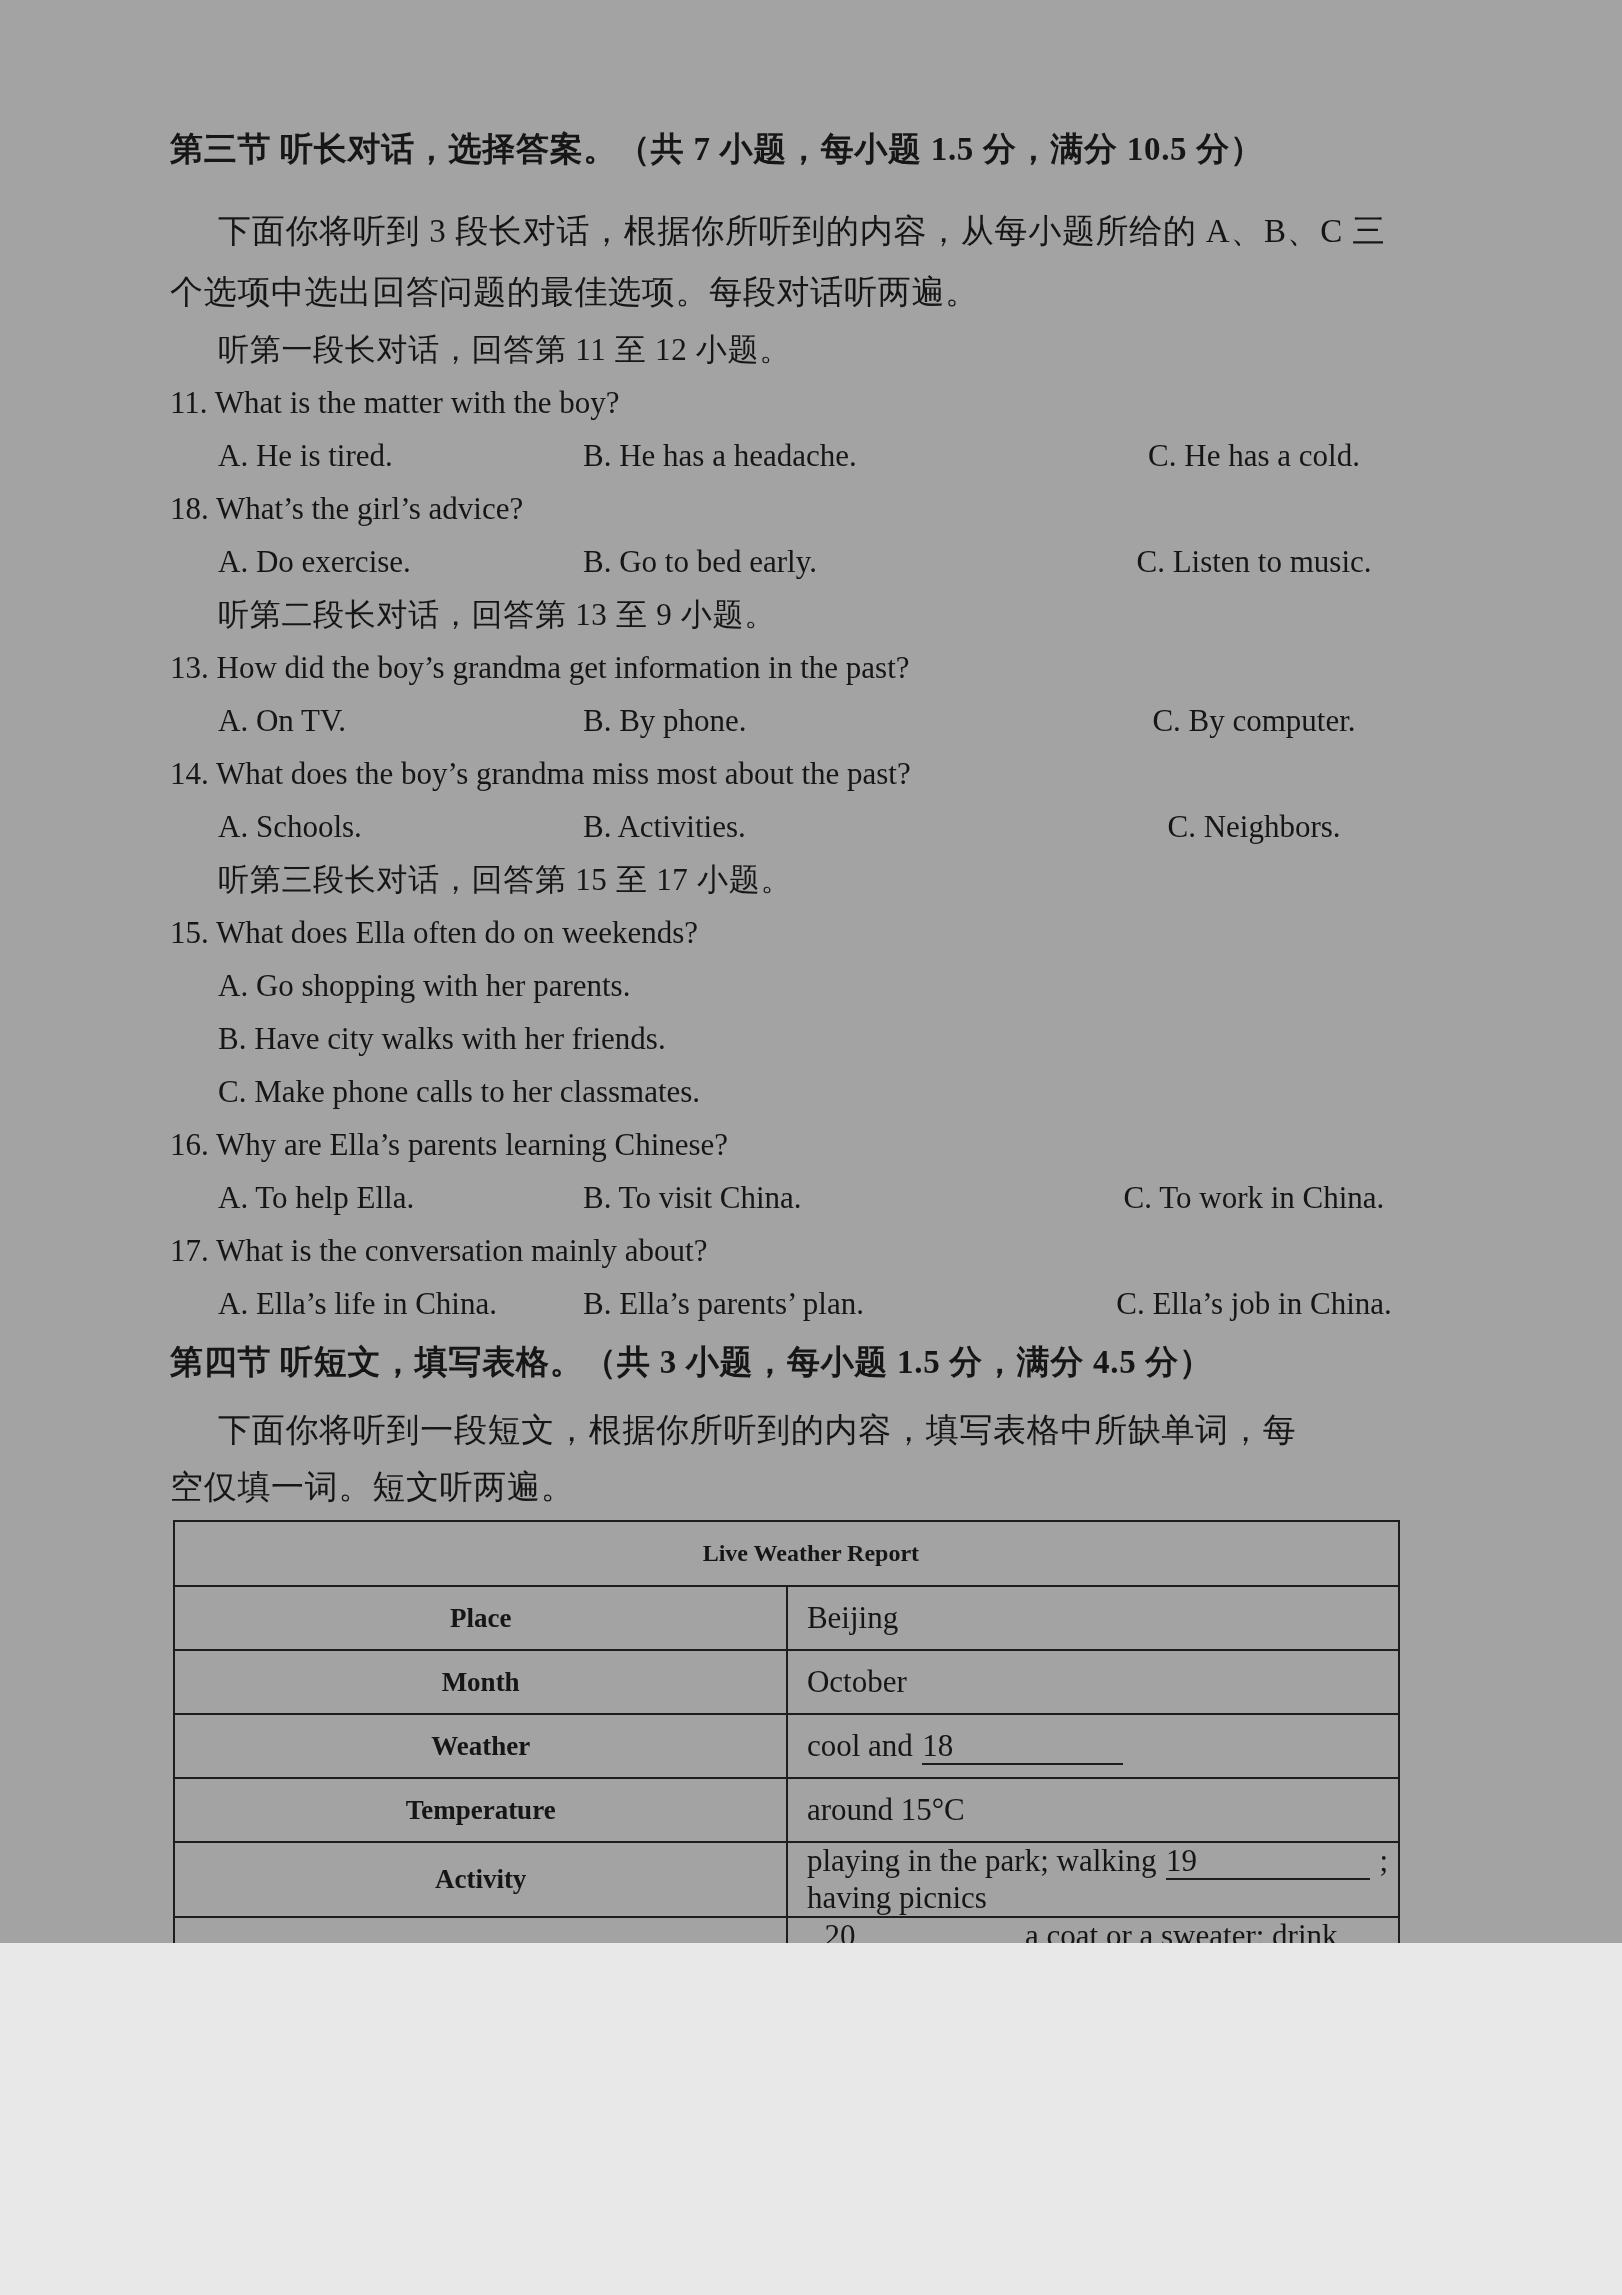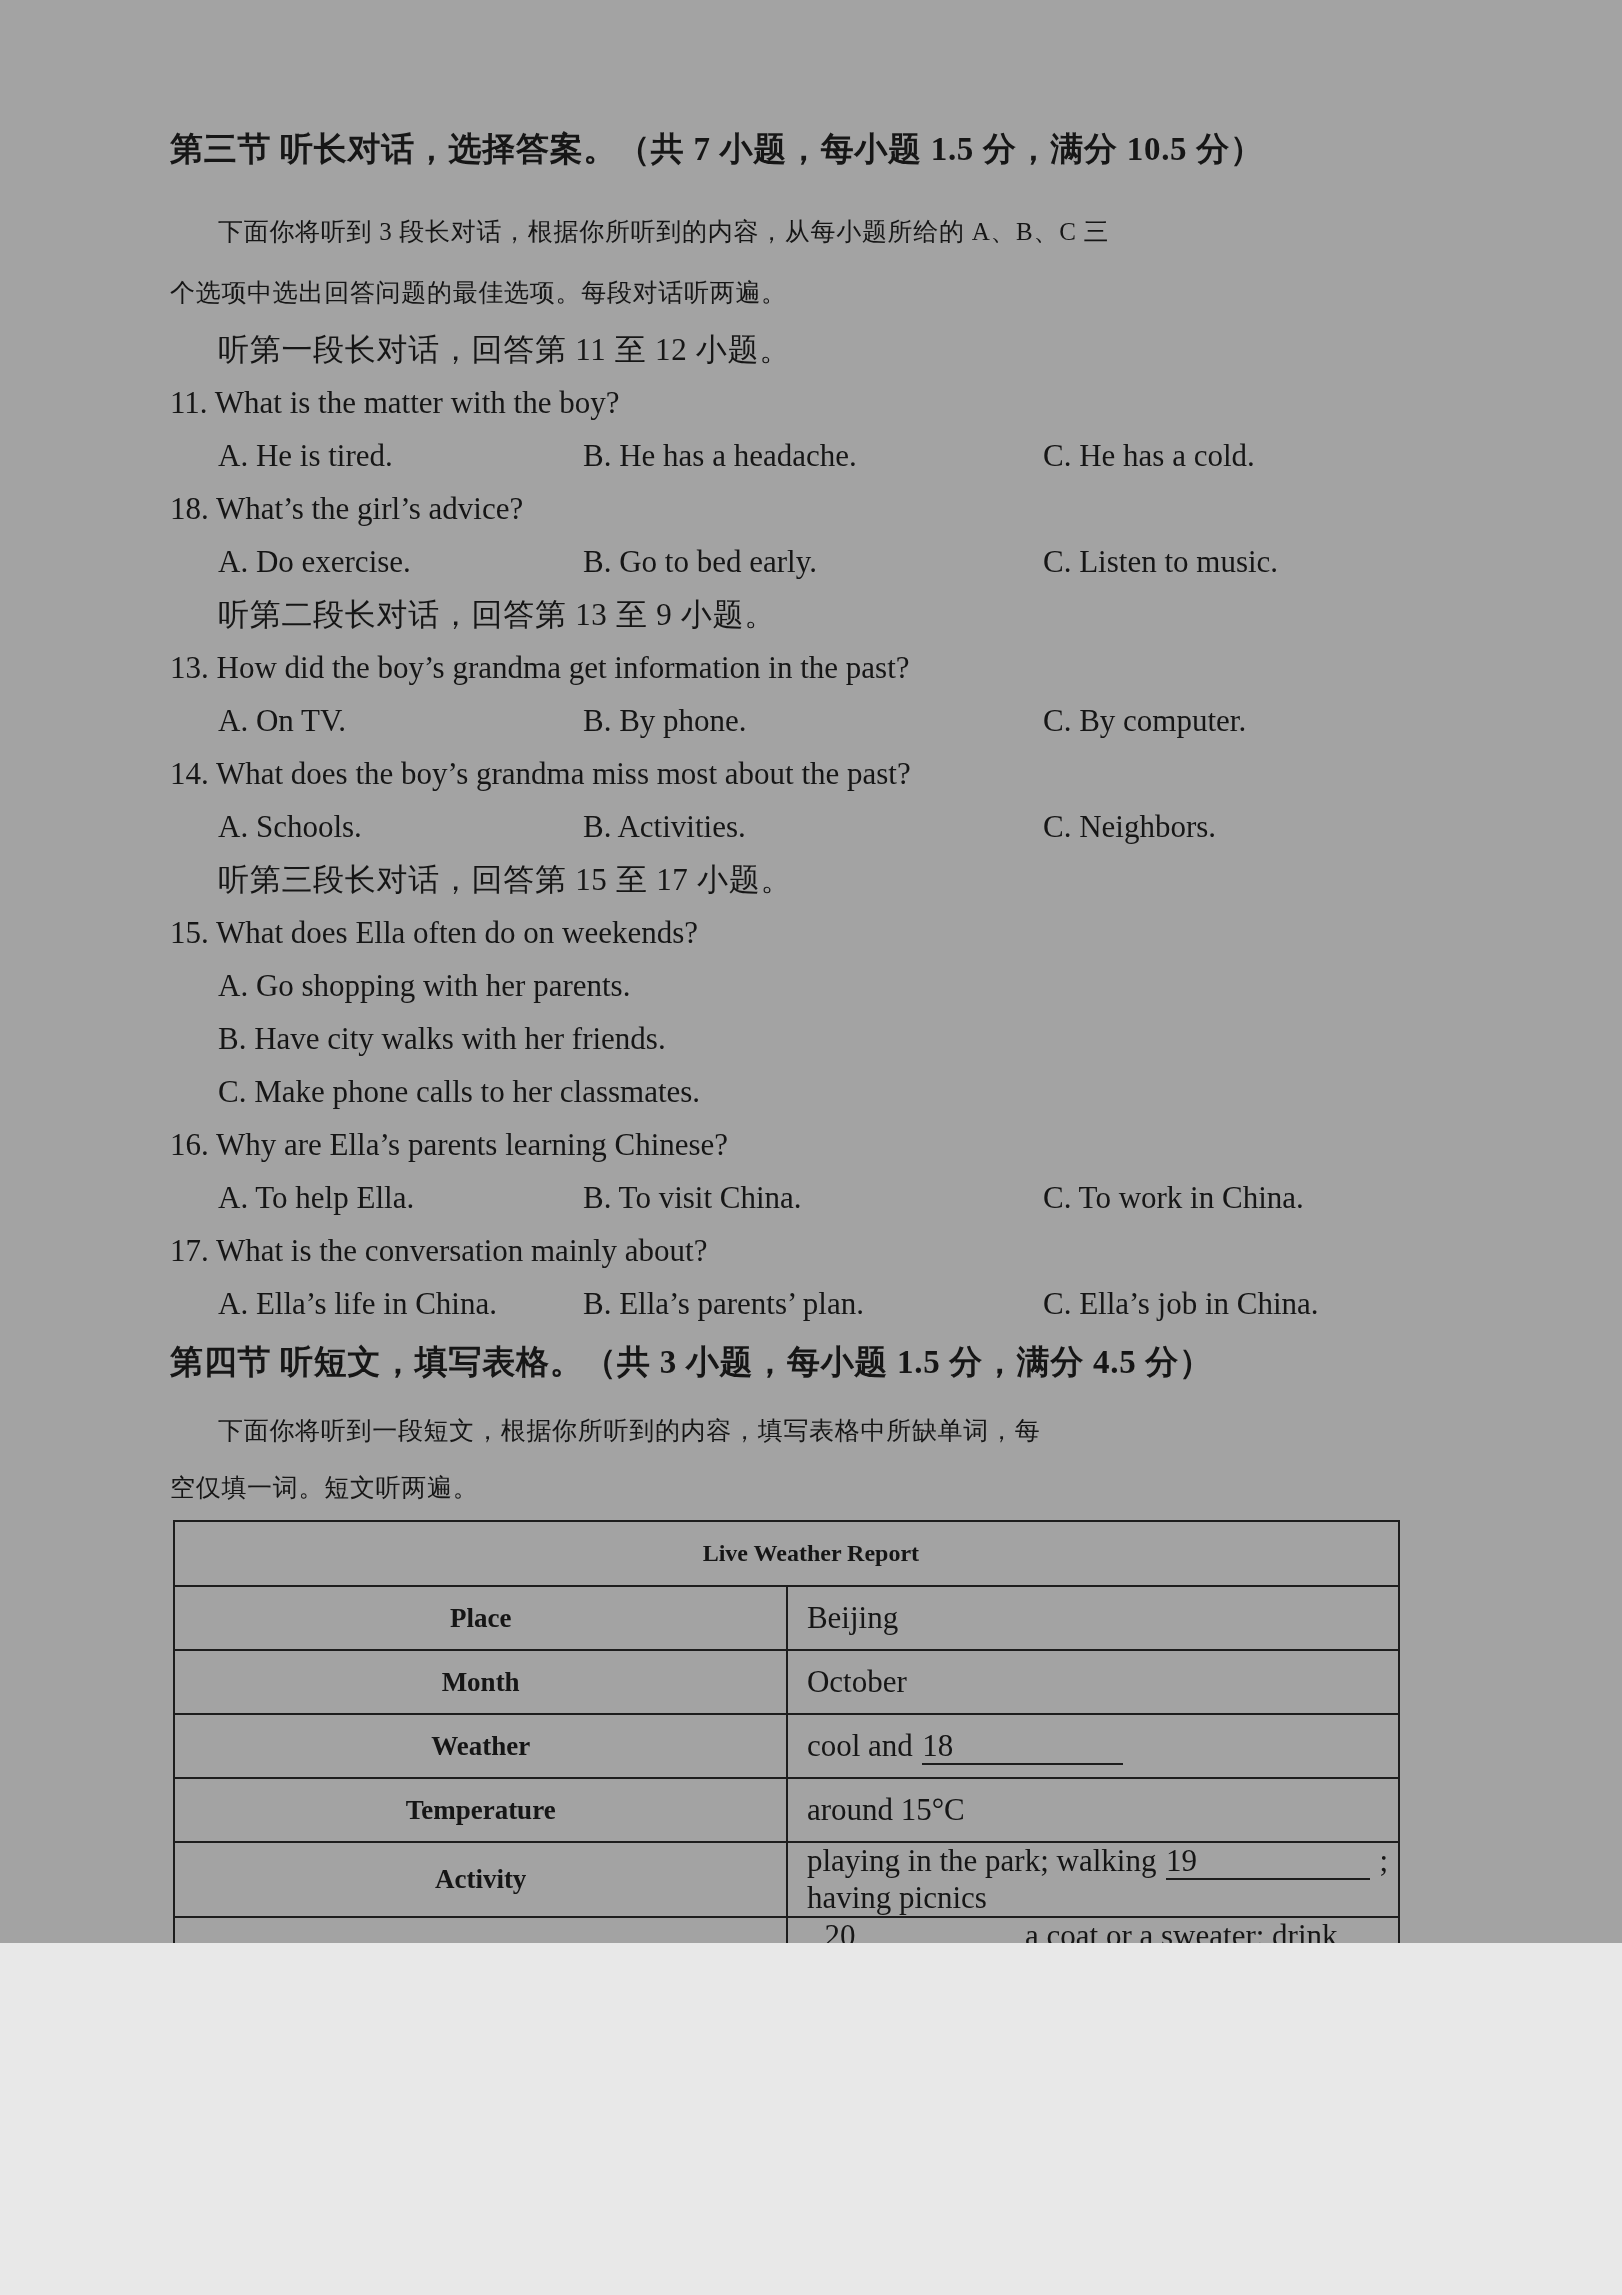--- a/index.html
+++ b/index.html
@@ -20,21 +20,21 @@
   
   .sec-title {
     font-weight:bold;
     font-size:33px;
     line-height:45px;
     letter-spacing:0.7px;
     white-space:nowrap;
   }
   
   .cn-line {
-    font-size:25px;
+    font-size:33px;
     line-height:61px;
     white-space:nowrap;
     letter-spacing:0.7px;
   }
   .cn-line.first { padding-left:48px; }
   .s4 .cn-line { line-height:57px; }
   .mt-intro { margin-top:29px; }
   .mt-s4 { margin-top:9.5px; }
   .mt-s4intro { margin-top:17.7px; }
   
@@ -50,21 +50,21 @@
   }
   .opts {
     display:flex;
     padding-left:48px;
     font-size:31px;
     line-height:53px;
     white-space:nowrap;
   }
   .optA { width:365px; flex:0 0 365px; }
   .optB { width:460px; flex:0 0 460px; }
-  .optC { flex:1; }
+  .optC { flex:1;text-align:center; }
   .opt-stack { padding-left:48px; }
   
   .weather-table {
     margin-top:4.1px;
     margin-left:3.4px;
     width:1227px;
     border-collapse:collapse;
     table-layout:fixed;
   }
   .weather-table td {

